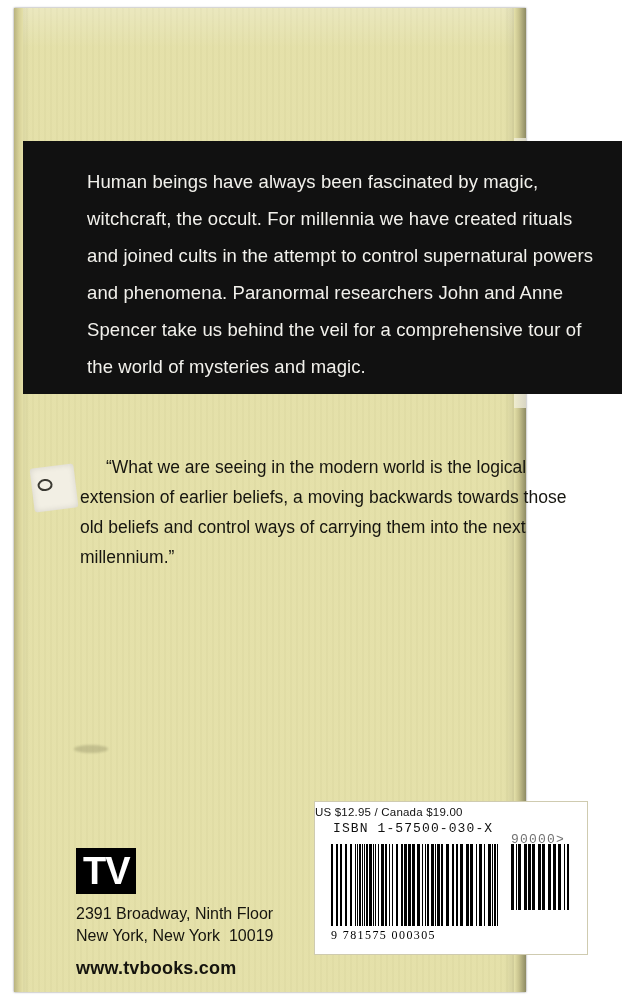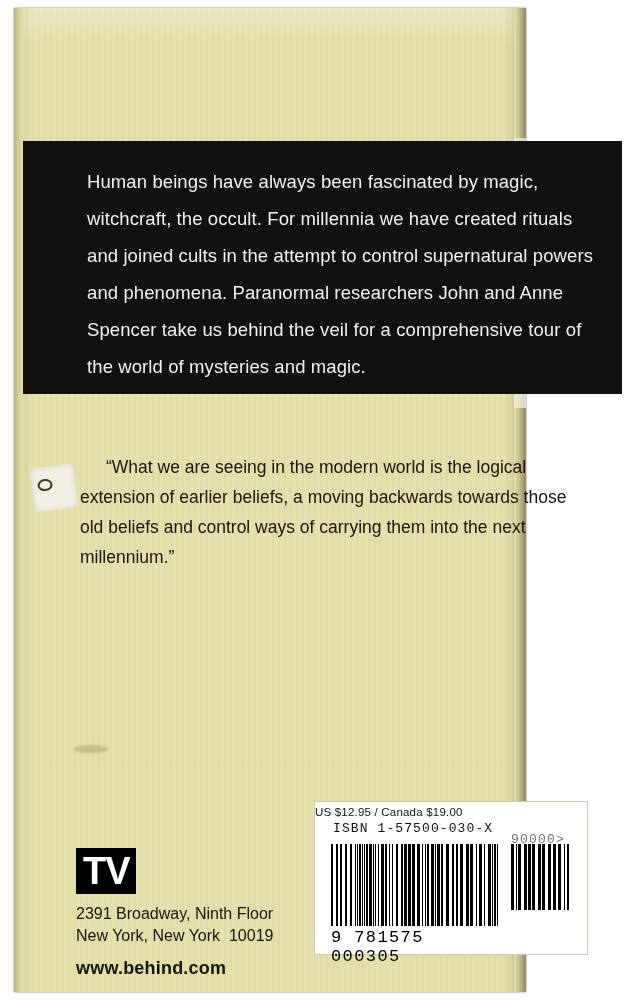--- a/index.html
+++ b/index.html
@@ -225,22 +225,22 @@
     position: absolute;
     top: 0;
     bottom: 0;
     background: #000;
   }
   .ean-digits {
     position: absolute;
     left: 16px;
     top: 126px;
     width: 172px;
-    font-family: Liberation Mono, monospace;
-    font-size: 17px;
+    font-family: Liberation Serif, serif;
+    font-size: 12px;
     letter-spacing: 1.4px;
     color: #000;
   }
   .addon-digits {
     position: absolute;
     left: 196px;
     top: 30px;
     font-family: "Liberation Mono", monospace;
     font-size: 13px;
     letter-spacing: 1.2px;
@@ -266,21 +266,21 @@
   <div class="quote-block">
     <p class="quote-para indent">“What we are seeing in the modern world is the logical extension of earlier beliefs, a moving backwards towards those old beliefs and control ways of carrying them into the next millennium.”</p>
   </div>
 
   <div class="publisher">
     <div class="logo-row">
       <div class="logo-tv">TV</div>
     </div>
     <div class="pub-addr">2391 Broadway, Ninth Floor
 New York, New York  10019</div>
-    <div class="pub-web">www.behind.com</div>
+    <div class="pub-web">www.tvbooks.com</div>
   </div>
 
   <div class="barcode-block">
     <div class="price-line">US $12.95 / Canada $19.00</div>
     <div class="isbn-line">ISBN 1-57500-030-X</div>
     <div class="bars-main">
         <div class="bar" style="left: 0px; width: 2px;"></div>
         <div class="bar" style="left: 5px; width: 2px;"></div>
         <div class="bar" style="left: 9px; width: 2px;"></div>
         <div class="bar" style="left: 14px; width: 2px;"></div>

